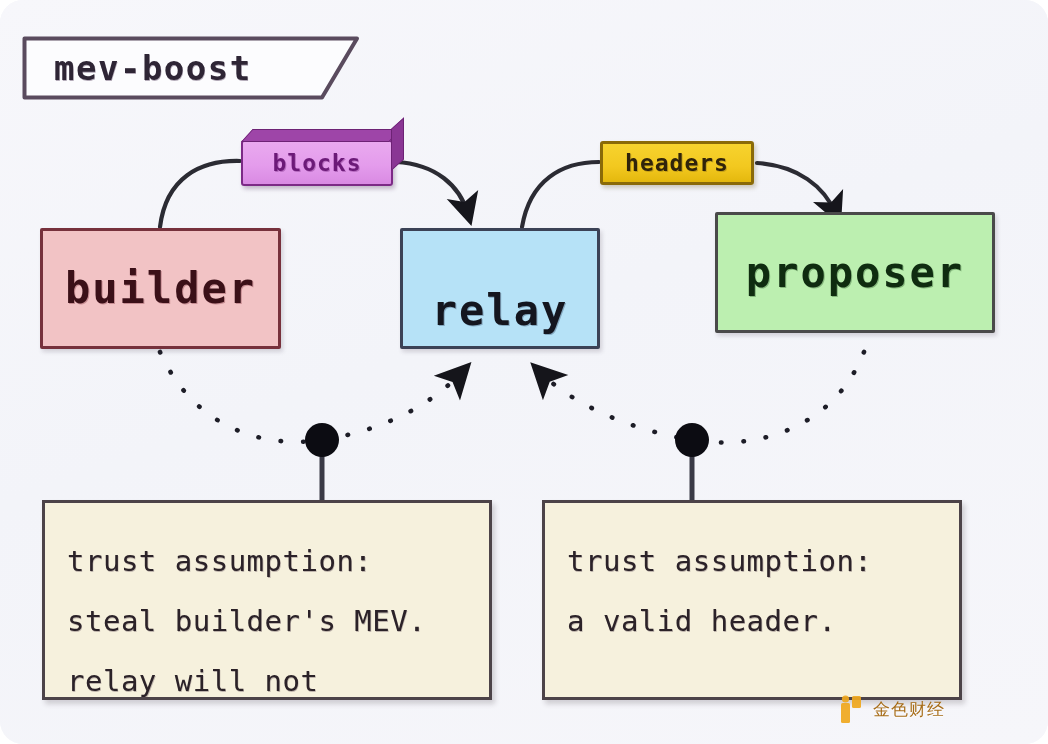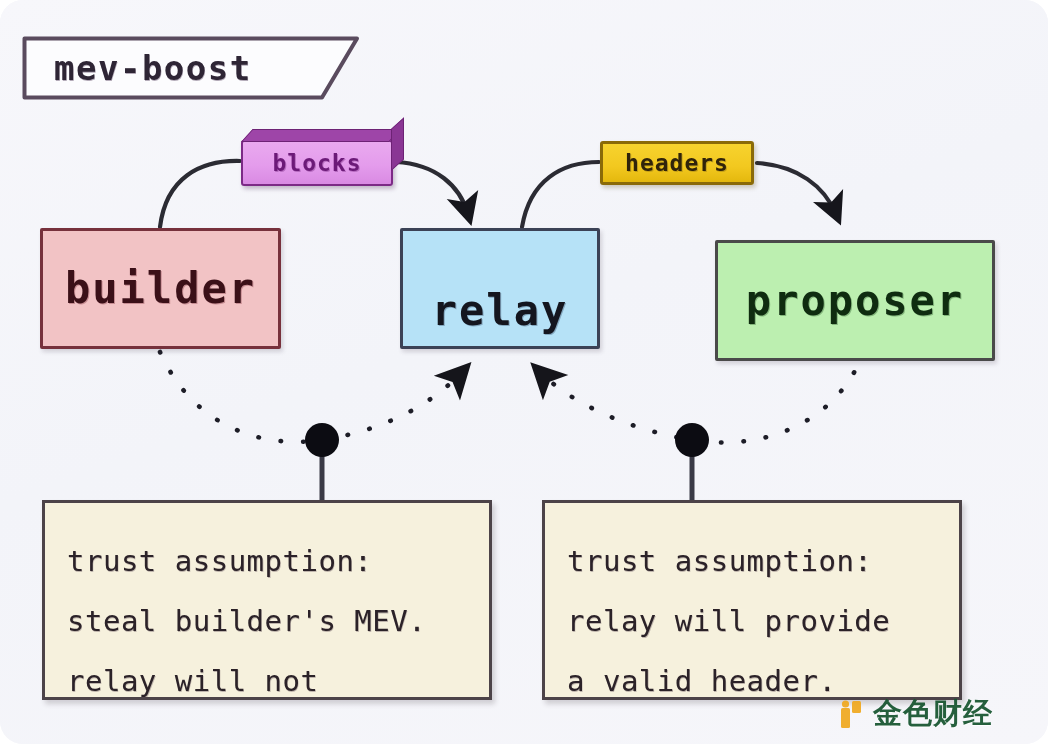--- a/index.html
+++ b/index.html
@@ -94,21 +94,21 @@
     left: 400px; top: 228px; width: 200px; height: 121px;
     background: #b6e2f7;
     border-color: #3b4256;
   }
   #node-relay .node-label {
     color: #14161f;
     text-shadow: 1px 1px 0 rgba(40,60,90,0.35);
     margin-top: 44px;
   }
   #node-proposer {
-    left: 715px; top: 240px; width: 280px; height: 121px;
+    left: 715px; top: 212px; width: 280px; height: 121px;
     background: #bcefb0;
     border-color: #4a4a4a;
   }
   #node-proposer .node-label {
     color: #0f2c10;
     text-shadow: 1px 1px 0 rgba(30,80,30,0.35);
   }
 
   
   .edge-label {
@@ -198,24 +198,24 @@
     gap: 7px;
     opacity: 0.92;
   }
   #watermark .wm-mark {
     position: relative;
     width: 26px;
     height: 30px;
   }
   #watermark .wm-text {
     font-family: "DejaVu Sans", "Liberation Sans", sans-serif;
-    font-size: 29px;
-    font-weight: bold;
+    font-size: 17px;
+    font-weight: normal;
     letter-spacing: 1px;
-    color: #14532d;
+    color: #a16207;
     text-shadow: 0 1px 0 rgba(255,255,255,0.9);
     white-space: nowrap;
   }
 </style>
 </head>
 <body>
 
 <div id="canvas">
 
   <div id="paper-tint"></div>
@@ -282,21 +282,20 @@
   </div>
 
   <div class="note" id="note-left">
     <div class="note-line">trust assumption:</div>
     <div class="note-line">steal builder's MEV.</div>
     <div class="note-line">relay will not</div>
   </div>
 
   <div class="note" id="note-right">
     <div class="note-line">trust assumption:</div>
-    <div class="note-line">relay will provide</div>
     <div class="note-line">a valid header.</div>
   </div>
 
   <div id="watermark">
     <span class="wm-mark">
       <svg viewBox="0 0 26 30" xmlns="http://www.w3.org/2000/svg">
         <rect x="1" y="9" width="9" height="20" rx="1.5" fill="#f0a81e"></rect>
         <rect x="12" y="2" width="9" height="12" rx="1.5" fill="#f0a81e"></rect>
         <circle cx="5.5" cy="5" r="3.6" fill="#f0a81e"></circle>
       </svg>

